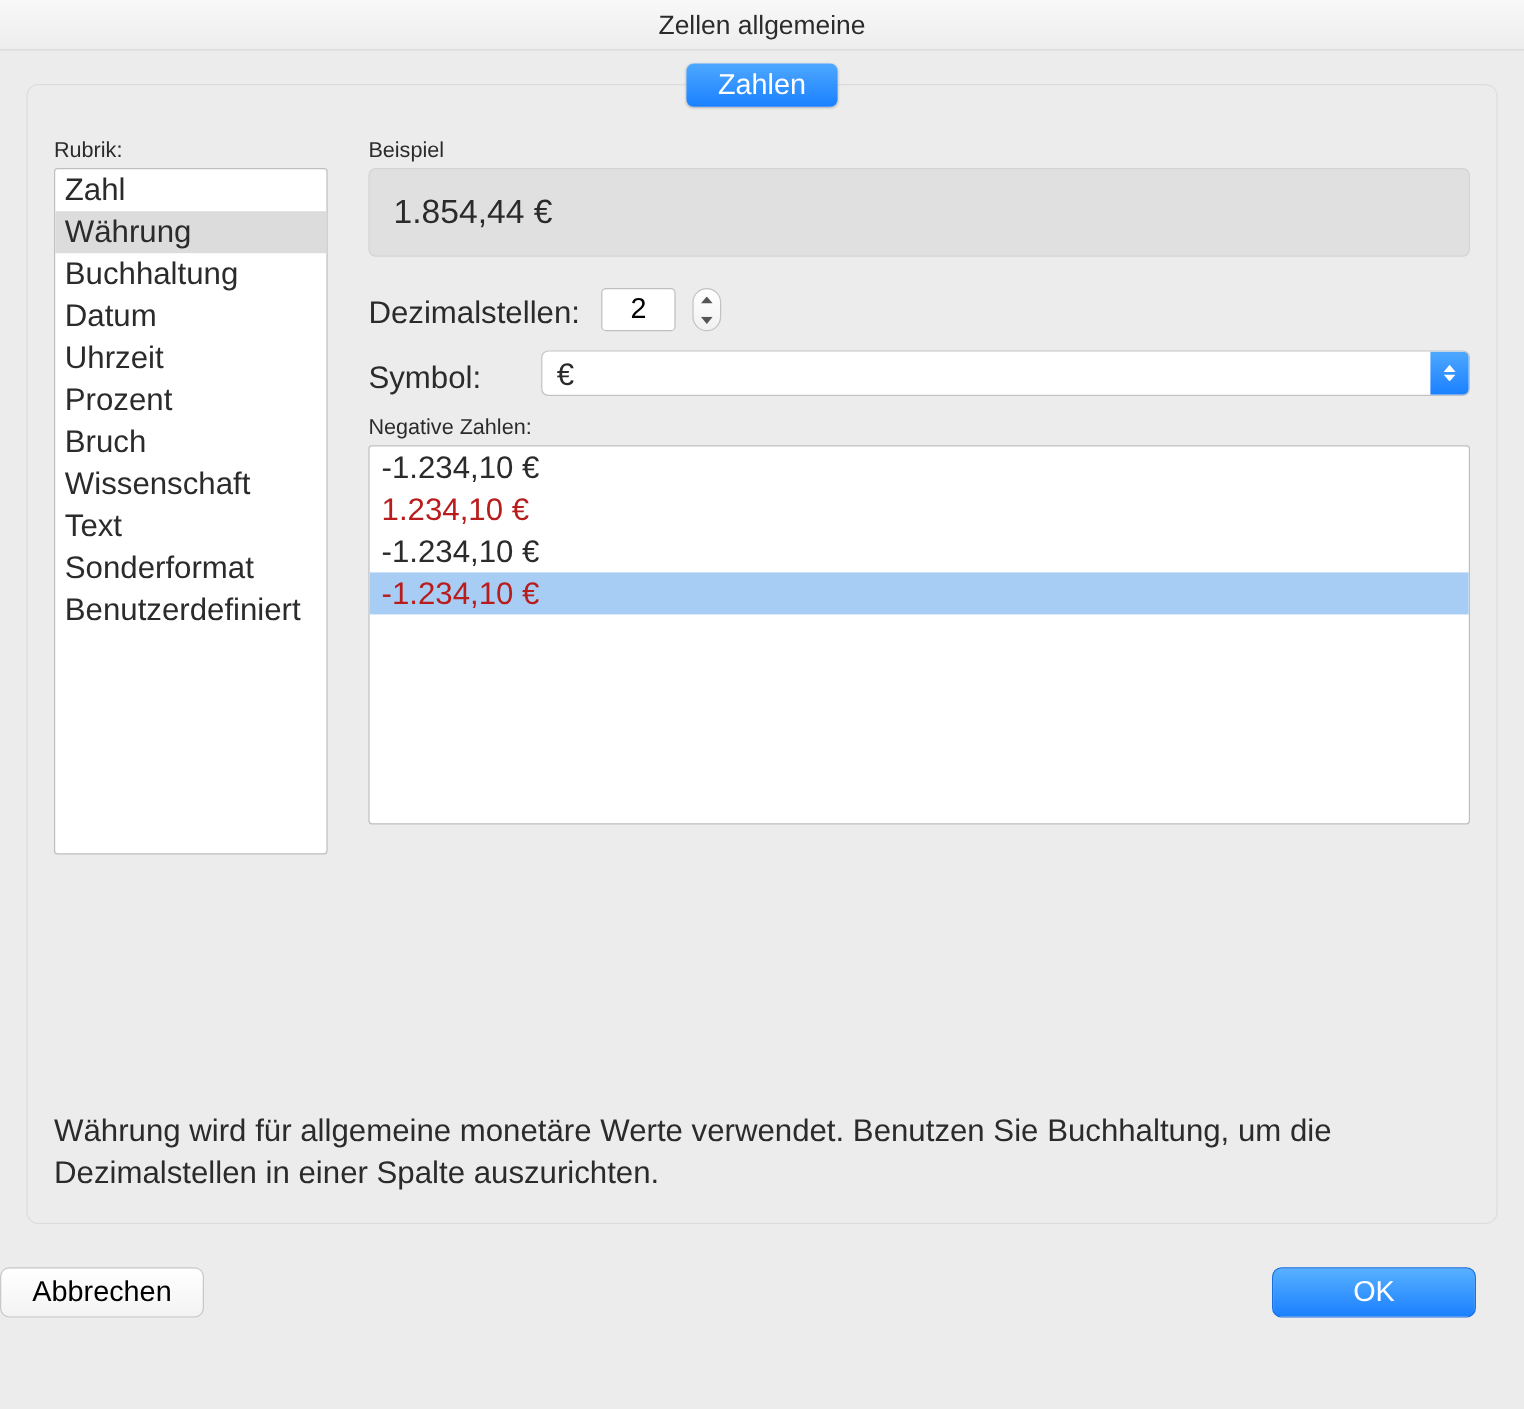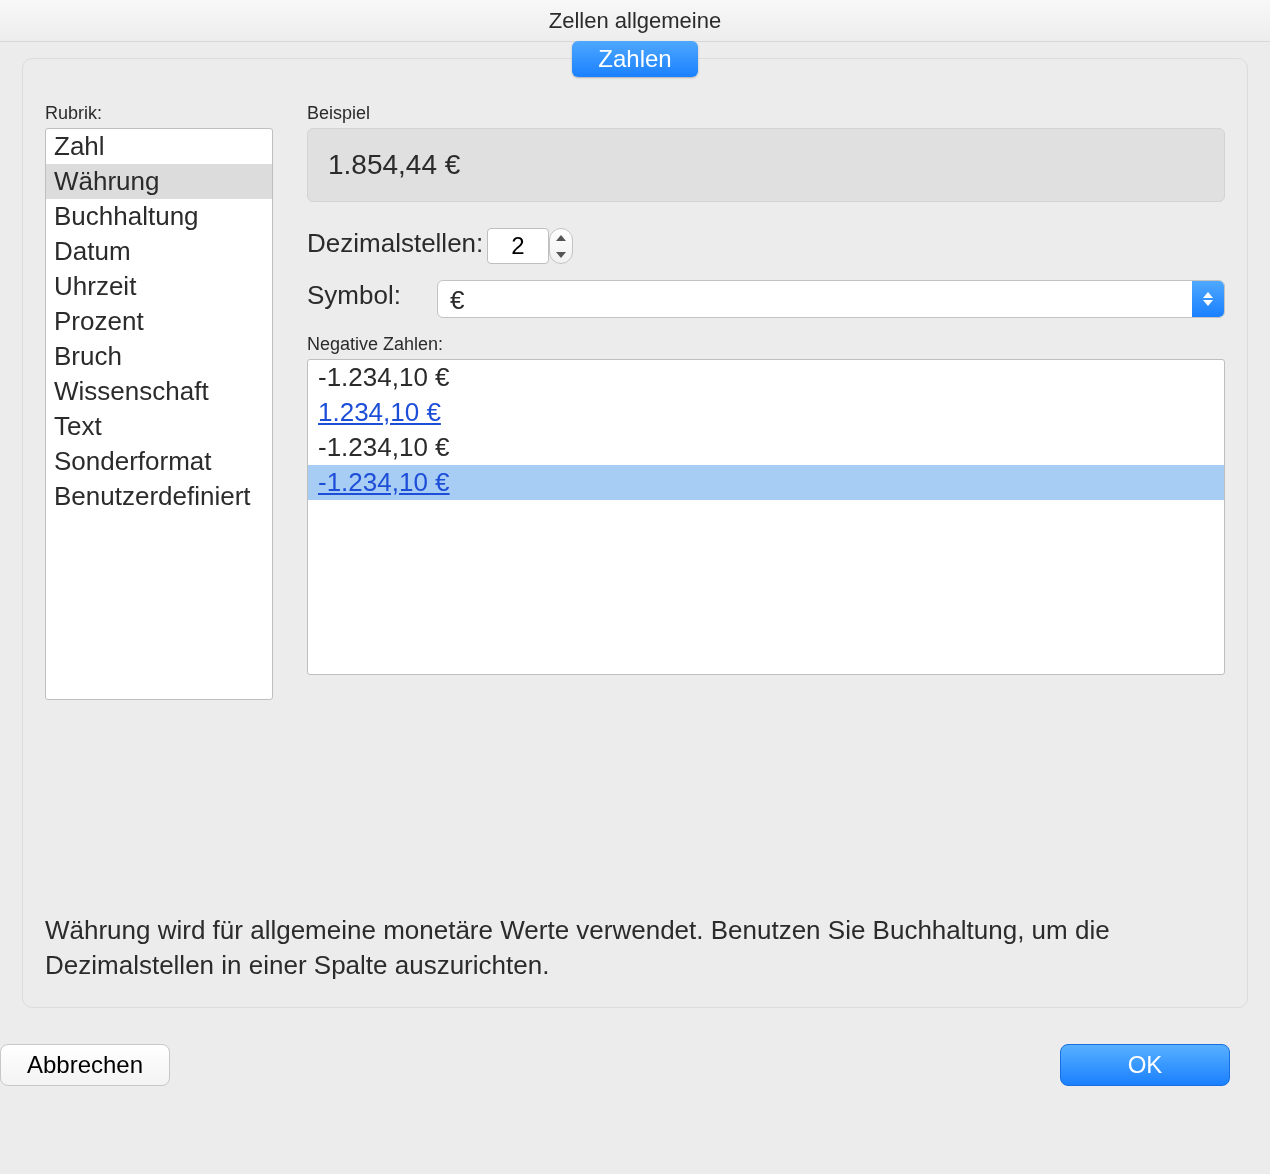--- a/index.html
+++ b/index.html
@@ -13,21 +13,21 @@
   }
   .titlebar {
     height: 42px;
     line-height: 42px;
     text-align: center;
     font-size: 22px;
     background: linear-gradient(#f8f8f8, #ededed);
     border-bottom: 1px solid #d7d7d7;
   }
   .panel {
-    margin: 16px 22px 0 22px;
+    margin: 28px 22px 0 22px;
     background: #ececec;
     border: 1px solid #dcdcdc;
     border-radius: 10px;
     padding: 16px 22px 20px 22px;
     position: relative;
     height: 950px;
   }
   .tab-wrap {
     position: absolute;
     top: -18px; left: 0; right: 0;
@@ -67,21 +67,22 @@
   .sample-box {
     background: #e0e0e0;
     border: 1px solid #d3d3d3;
     border-radius: 6px;
     padding: 20px 20px;
     font-size: 28px;
     margin-bottom: 26px;
   }
   .row {
     display: flex;
-    align-items: flex-start;
+    align-items: flex-end;
+    gap: 14px;
     margin-bottom: 16px;
   }
   .row-label { width: 180px; font-size: 26px; }
   .num-input {
     width: 62px; height: 36px;
     text-align: center;
     font-size: 24px;
     border: 1px solid #bfbfbf;
     border-radius: 4px;
     background: #fff;
@@ -125,21 +126,21 @@
     background: #fff;
     border-radius: 3px;
     height: 316px;
     overflow: hidden;
   }
   .neg-item {
     padding: 2px 10px;
     font-size: 26px;
     cursor: pointer;
   }
-  .neg-item.red { color: #1d4ed8; text-decoration: underline; }
+  .neg-item.red { color: #b91c1c; }
   .neg-item.selected { background: #a8cdf4; }
   .desc {
     position: absolute;
     left: 22px; right: 22px;
     bottom: 24px;
     font-size: 26px;
     line-height: 1.35;
   }
   .buttonbar {
     display: flex;

